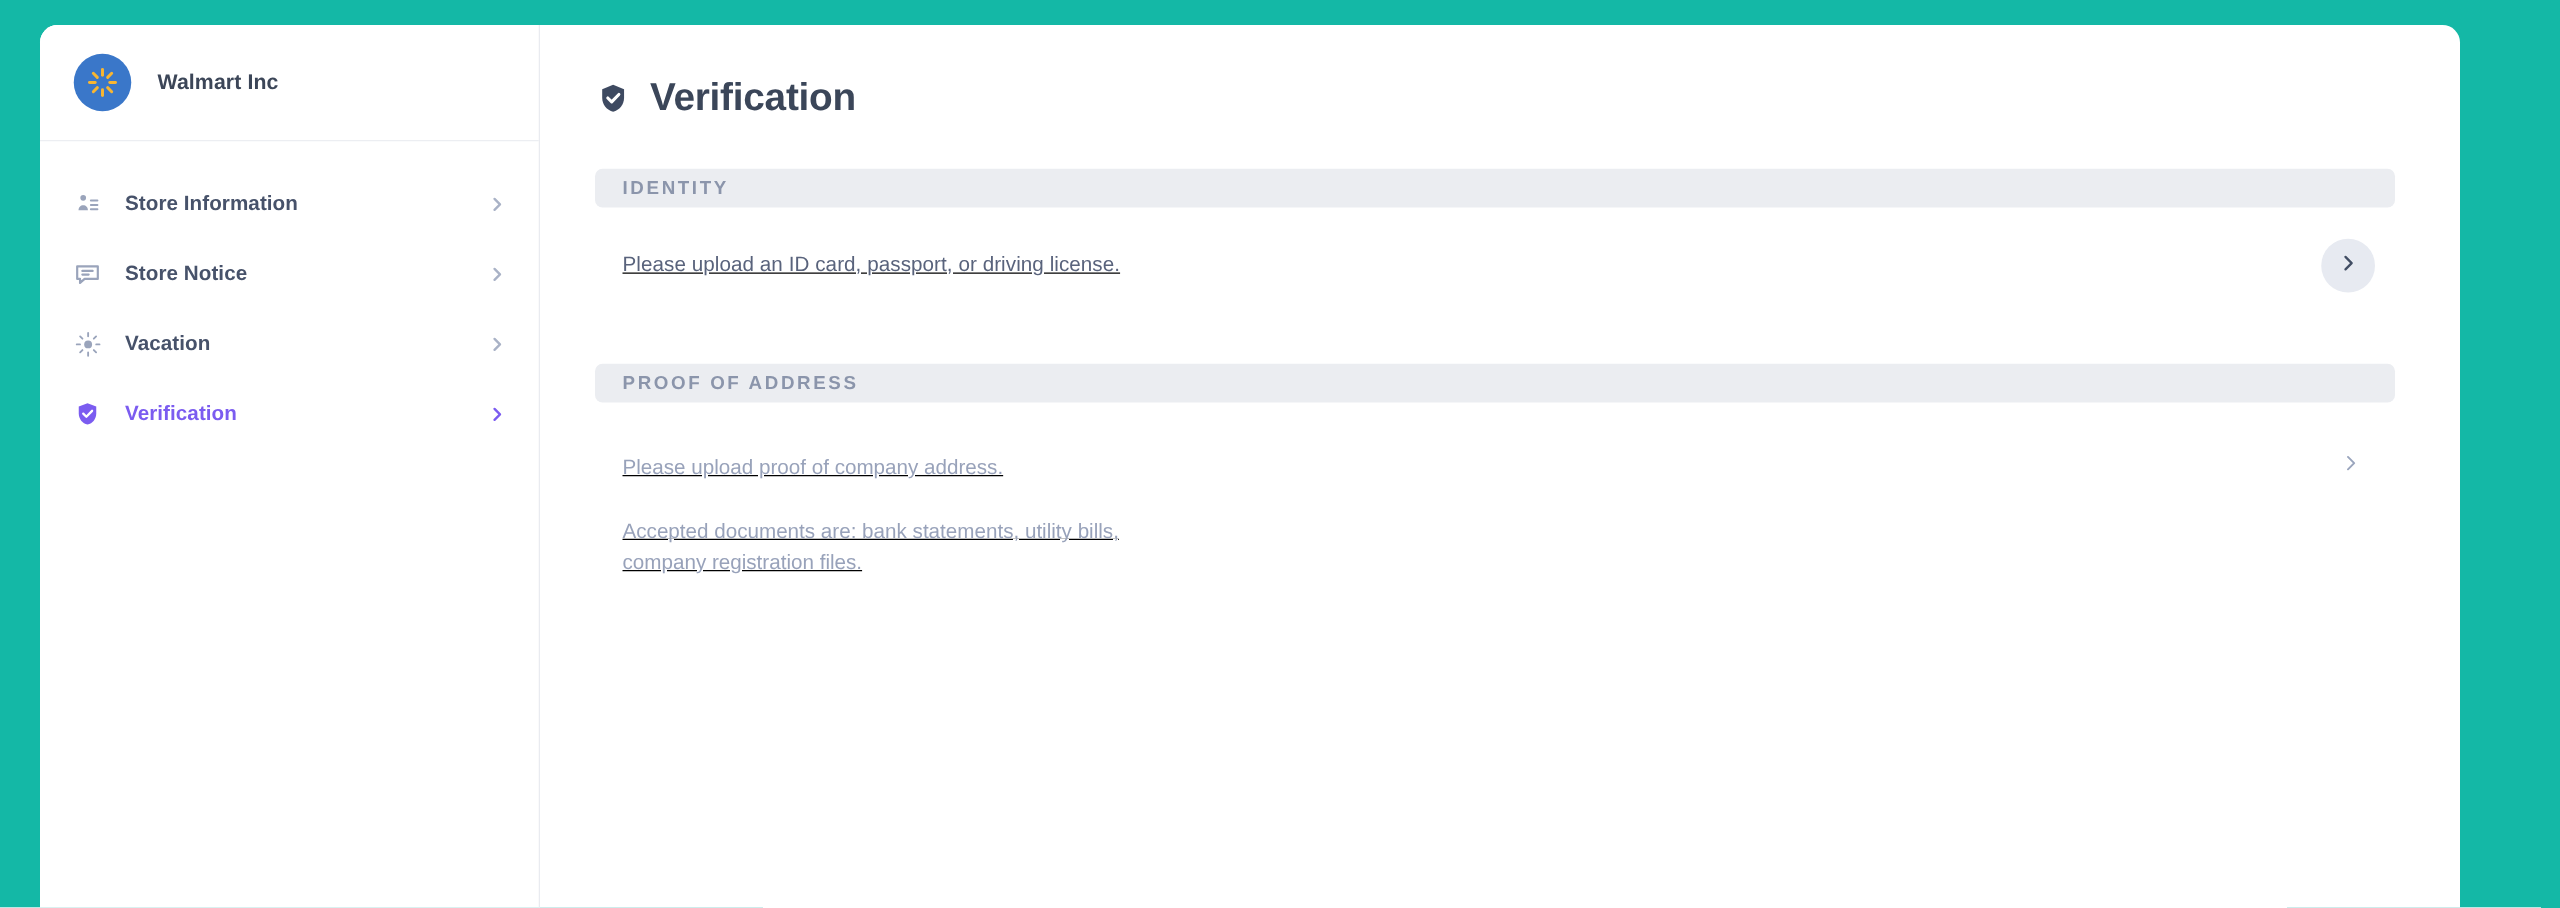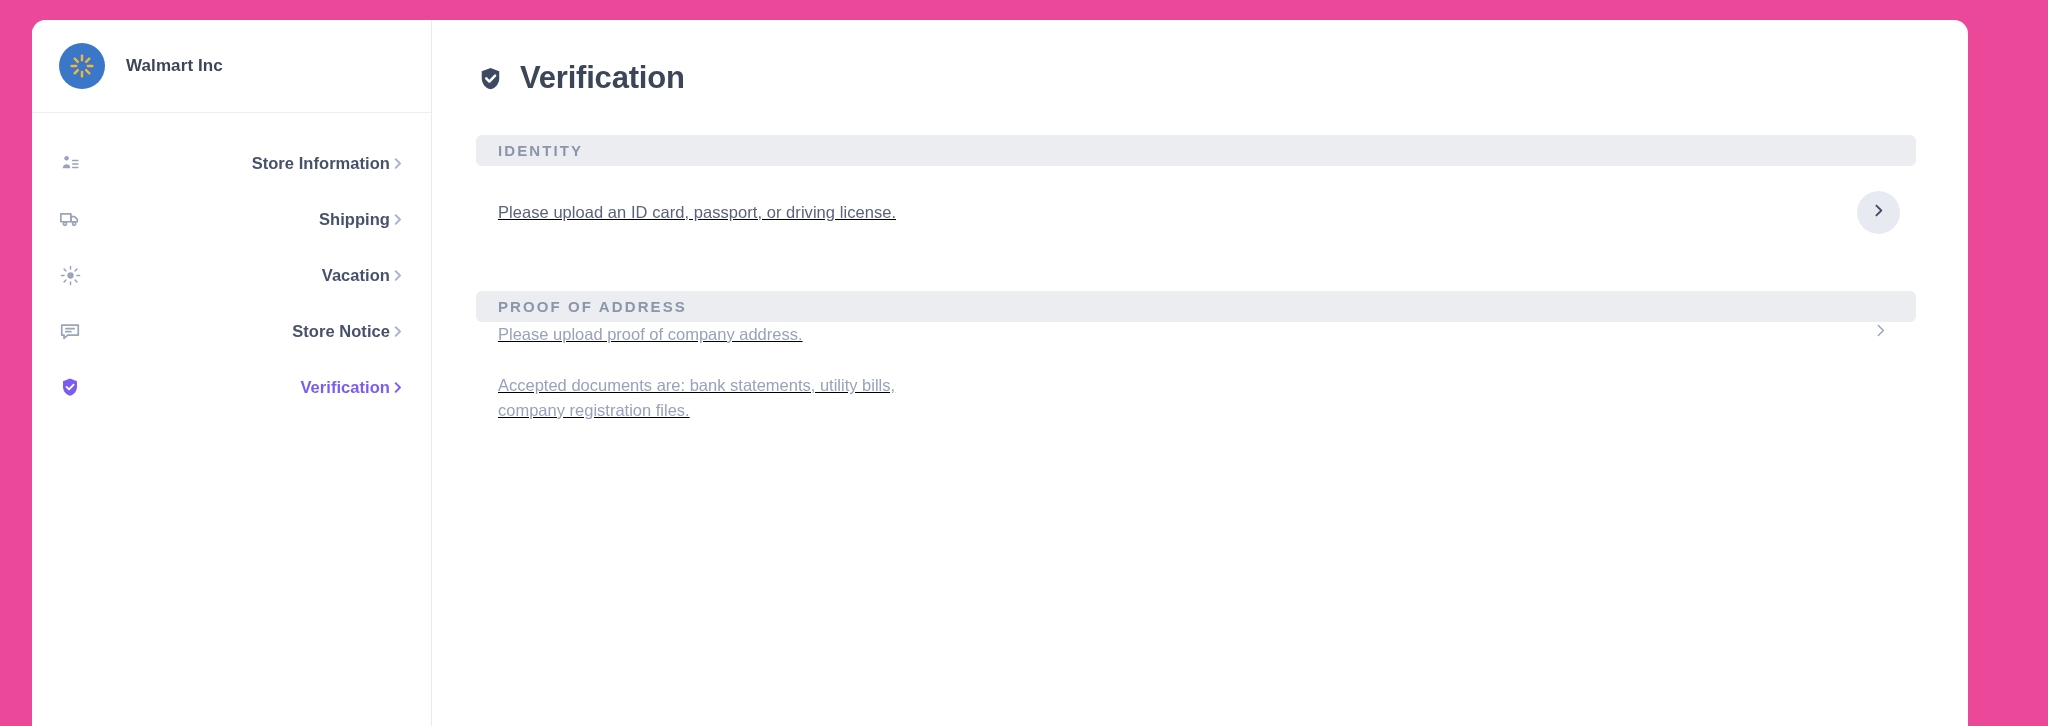--- a/index.html
+++ b/index.html
@@ -7,21 +7,21 @@
     width: 2048px;
     height: 726px;
     background: #f3f4f8;
     font-family: "Liberation Sans", sans-serif;
     -webkit-font-smoothing: antialiased;
   }
   .page {
     position: relative;
     width: 2048px;
     height: 726px;
-    background: #ec4899;
+    background: #14b8a6;
     overflow: hidden;
   }
   .app-card {
     position: absolute;
     left: 32px;
     top: 20px;
     width: 1936px;
     height: 726px;
     background: #ffffff;
     border-radius: 14px;
@@ -86,21 +86,20 @@
     justify-content: center;
     color: #9aa4bb;
   }
   .nav-label {
     margin-left: 19px;
     font-size: 16.5px;
     font-weight: bold;
     color: #47526a;
     flex: 1 1 auto;
     letter-spacing: 0.05px;
-    text-align: right;
   }
   .nav-chev {
     color: #a9b2c6;
     display: flex;
     align-items: center;
   }
   .nav-item.active .nav-icon { color: #7b5cf0; }
   .nav-item.active .nav-label { color: #7b5cf0; }
   .nav-item.active .nav-chev { color: #7b5cf0; }
 
@@ -176,20 +175,21 @@
     color: #9aa5bd;
     background: none;
     border: none;
     display: flex;
     align-items: center;
     cursor: pointer;
     margin-right: 25px;
   }
 
   .row-address {
+    padding-top: 40px;
   }
   .addr-text {
     max-width: 700px;
   }
   .addr-line {
     font-size: 16.5px;
     color: #98a2ba;
     line-height: 1.48;
   }
   .addr-line.gap { margin-top: 27px; }
@@ -233,60 +233,44 @@
             </svg>
           </span>
           <span class="nav-label">Store Information</span>
           <span class="nav-chev">
             <svg width="15" height="15" viewBox="0 0 24 24" fill="none" stroke="currentColor" stroke-width="3" stroke-linecap="round" stroke-linejoin="round">
                 <polyline points="9 5 16 12 9 19"></polyline>
               </svg>
           </span>
         </div>
 
+
         <div class="nav-item">
           <span class="nav-icon">
             <svg width="22" height="22" viewBox="0 0 24 24" fill="none" stroke="currentColor" stroke-width="1.9" stroke-linecap="round" stroke-linejoin="round">
-              <path d="M2 6.5h11v8.5H2z"></path>
-              <path d="M13 9.5h4l3 3v2.5h-7z"></path>
-              <circle cx="6.5" cy="17.2" r="1.7"></circle>
-              <circle cx="16.5" cy="17.2" r="1.7"></circle>
+              <path d="M3 5.5h18v11H9.5L5.5 20v-3.5H3z"></path>
+              <path d="M7.5 9.5h9M7.5 12.7h5.5"></path>
             </svg>
           </span>
-          <span class="nav-label">Shipping</span>
+          <span class="nav-label">Store Notice</span>
           <span class="nav-chev">
             <svg width="15" height="15" viewBox="0 0 24 24" fill="none" stroke="currentColor" stroke-width="3" stroke-linecap="round" stroke-linejoin="round">
                 <polyline points="9 5 16 12 9 19"></polyline>
               </svg>
           </span>
         </div>
 
         <div class="nav-item">
           <span class="nav-icon">
             <svg width="21" height="21" viewBox="0 0 24 24" fill="none" stroke="currentColor" stroke-width="1.7" stroke-linecap="round">
               <circle cx="12" cy="12" r="3.6" fill="currentColor" stroke="none"></circle>
               <path d="M12 1.6v3M12 19.4v3M1.6 12h3M19.4 12h3M4.7 4.7l2.1 2.1M17.2 17.2l2.1 2.1M19.3 4.7l-2.1 2.1M6.8 17.2l-2.1 2.1"></path>
             </svg>
           </span>
           <span class="nav-label">Vacation</span>
-          <span class="nav-chev">
-            <svg width="15" height="15" viewBox="0 0 24 24" fill="none" stroke="currentColor" stroke-width="3" stroke-linecap="round" stroke-linejoin="round">
-                <polyline points="9 5 16 12 9 19"></polyline>
-              </svg>
-          </span>
-        </div>
-
-        <div class="nav-item">
-          <span class="nav-icon">
-            <svg width="22" height="22" viewBox="0 0 24 24" fill="none" stroke="currentColor" stroke-width="1.9" stroke-linecap="round" stroke-linejoin="round">
-              <path d="M3 5.5h18v11H9.5L5.5 20v-3.5H3z"></path>
-              <path d="M7.5 9.5h9M7.5 12.7h5.5"></path>
-            </svg>
-          </span>
-          <span class="nav-label">Store Notice</span>
           <span class="nav-chev">
             <svg width="15" height="15" viewBox="0 0 24 24" fill="none" stroke="currentColor" stroke-width="3" stroke-linecap="round" stroke-linejoin="round">
                 <polyline points="9 5 16 12 9 19"></polyline>
               </svg>
           </span>
         </div>
 
         <div class="nav-item active">
           <span class="nav-icon">
             <svg width="20" height="20" viewBox="0 0 24 24" aria-hidden="true">

